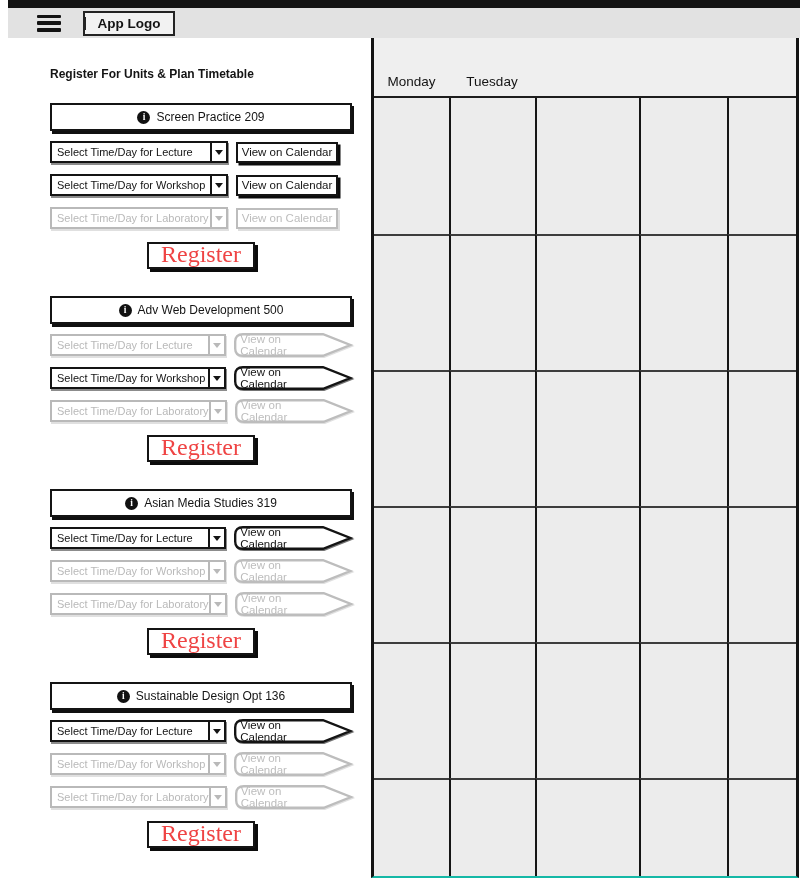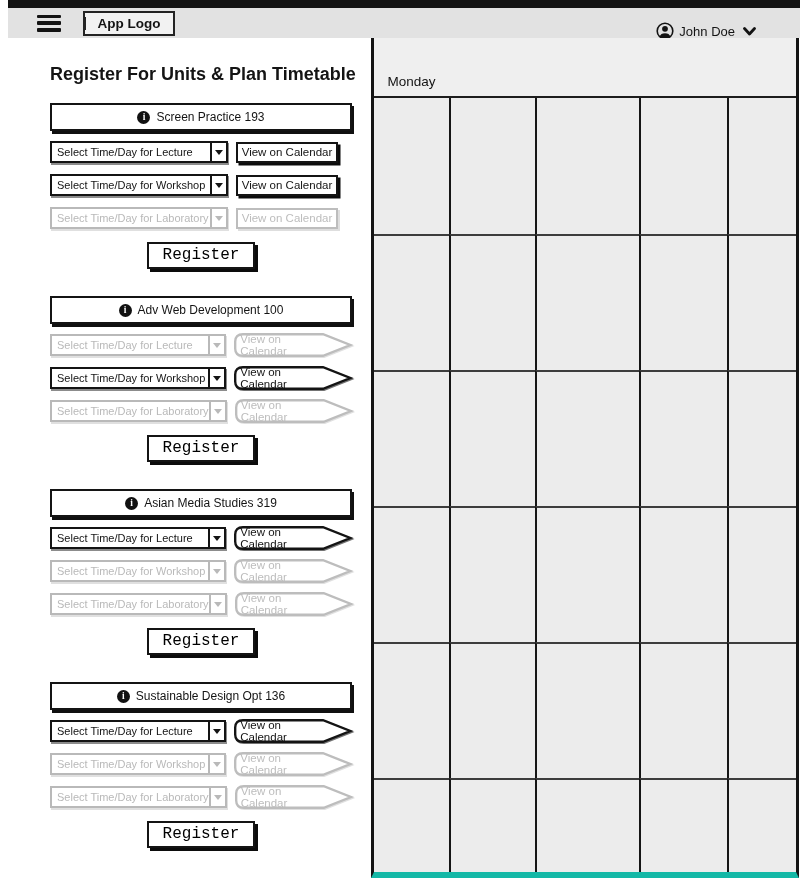--- a/index.html
+++ b/index.html
@@ -30,21 +30,21 @@
   .bracket.left{ border-right:none; }
   .bracket.right{ border-left:none; }
   .logo-text{ font-size:13.5px; font-weight:bold; white-space:nowrap; }
   .user{ position:absolute; right:44px; top:8px; height:30px; display:flex; align-items:center; gap:5px; cursor:pointer; }
   .user-name{ font-size:13px; }
   .avatar-svg{ display:block; }
   .chevron-svg{ display:block; margin-left:3px; }
 
   
   .panel{ position:absolute; left:8px; top:38px; width:364px; padding:26px 0 0 42px; }
-  .heading{ margin:0 0 19px 0; font-size:18px; font-weight:bold; line-height:20px; }
+  .heading{ margin:0 0 19px 0; font-size:12px; font-weight:bold; line-height:20px; }
   .course{ margin-bottom:27px; width:302px; }
   .course-title{
     height:28px; border:2px solid var(--ink); background:var(--white);
     box-shadow:2px 3px 0 #101010; display:flex; align-items:center; justify-content:center;
     gap:6px; font-size:12px;
   }
   .info-icon{
     width:13px; height:13px; border-radius:50%; background:#111; color:#fff;
     font-size:9.5px; font-weight:bold; display:flex; align-items:center; justify-content:center;
     font-family:"Liberation Serif", serif; flex:0 0 auto;
@@ -77,28 +77,28 @@
   .tag-path{ fill:#ffffff; stroke:var(--ink); stroke-width:2.4; }
   .view-btn.arrow.disabled .tag-svg{ filter:drop-shadow(1px 1.5px 0 rgba(0,0,0,0.12)); }
   .view-btn.arrow.disabled .tag-path{ stroke:#bdbdbd; }
   .tag-label{ position:absolute; left:6px; right:28px; top:0; bottom:0;
               display:flex; align-items:center; justify-content:center; font-size:11.5px; }
   .view-btn.arrow.disabled .tag-label{ color:#bdbdbd; }
 
   .register-row{ margin-top:13px; margin-left:97px; }
   .register-btn{
     width:108px; height:27px; border:2px solid var(--ink); background:var(--white);
-    box-shadow:3px 3px 0 #0c0c0c; font-size:16px; font-family:Liberation Mono, monospace; color:#000000;
+    box-shadow:3px 3px 0 #0c0c0c; font-size:24px; font-family:Liberation Serif, serif; color:#ef4444;
     display:flex; align-items:center; justify-content:center; padding:0 0 2px 0; cursor:pointer;
   }
 
   
   .calendar{
     position:absolute; left:371px; top:38px; width:428px; height:840px;
-    border-left:3px solid #131313; border-right:3px solid #131313; border-bottom:6px solid #14b8a6;
+    border-left:3px solid #131313; border-right:3px solid #131313; border-bottom:2px solid #14b8a6;
     background:var(--cell-bg); overflow:hidden;
   }
   .cal-header{
     height:60px; border-bottom:2px solid #1d1d1d; background:var(--calendar-header-bg);
     display:grid; grid-template-columns:75px 86px 104px 88px 69px;
   }
   .day-cell{ display:flex; align-items:flex-end; justify-content:center; padding-bottom:7px; font-size:13.5px; }
   .cal-grid{ display:grid; grid-template-columns:75px 86px 104px 88px 69px; grid-auto-rows:136px; }
   .cal-cell.vline{ border-left:2px solid #151515; }
   .cal-cell.hline{ border-top:2px solid var(--grid-line); }
@@ -110,40 +110,29 @@
   <div class="hamburger">
       <i></i>
       <i></i>
       <i></i>
     </div>
   <div class="logo">
     <span class="bracket left"></span>
     <span class="logo-text">App Logo</span>
     <span class="bracket right"></span>
   </div>
-  <div class="user">
-    <svg class="avatar-svg" width="18" height="18" viewBox="0 0 18 18">
-      <circle cx="9" cy="9" r="7.8" fill="none" stroke="#131313" stroke-width="1.6"></circle>
-      <circle cx="9" cy="6.8" r="2.9" fill="#131313"></circle>
-      <path d="M3.6 14.6 a5.6 4.6 0 0 1 10.8 0 a7.8 7.8 0 0 1 -10.8 0 Z" fill="#131313"></path>
-    </svg>
-    <span class="user-name">John Doe</span>
-    <svg class="chevron-svg" width="13" height="9" viewBox="0 0 13 9">
-      <polyline points="1.5,1.5 6.5,7 11.5,1.5" fill="none" stroke="#131313" stroke-width="2.8" stroke-linecap="round" stroke-linejoin="round"></polyline>
-    </svg>
-  </div>
 </header>
 
 <main class="panel">
   <h1 class="heading">Register For Units &amp; Plan Timetable</h1>
   <div>
   <section class="course">
     <div class="course-title">
       <span class="info-icon">i</span>
-      <span>Screen Practice 193</span>
+      <span>Screen Practice 209</span>
     </div>
     <div class="slots">
   <div class="slot-row">
     <div class="combo">
       <span class="combo-value">Select Time/Day for Lecture</span>
       <span class="combo-arrow">
                 <i class="tri"></i>
               </span>
     </div>
     <button class="view-btn rect">View on Calendar</button>
@@ -173,21 +162,21 @@
   </div>
 </div>
     <div class="register-row">
       <button class="register-btn">Register</button>
     </div>
   </section>
 
   <section class="course">
     <div class="course-title">
       <span class="info-icon">i</span>
-      <span>Adv Web Development 100</span>
+      <span>Adv Web Development 500</span>
     </div>
     <div class="slots">
   <div class="slot-row">
     <div class="combo disabled" aria-disabled="true">
       <span class="combo-value">Select Time/Day for Lecture</span>
       <span class="combo-arrow">
                 <i class="tri"></i>
               </span>
     </div>
 
@@ -352,20 +341,21 @@
     <div class="register-row">
       <button class="register-btn">Register</button>
     </div>
   </section>
 </div>
 </main>
 
 <aside class="calendar">
   <div class="cal-header">
       <div class="day-cell">Monday</div>
+      <div class="day-cell">Tuesday</div>
     </div>
   <div class="cal-grid">
       <div class="cal-cell"></div>
       <div class="cal-cell vline"></div>
       <div class="cal-cell vline"></div>
       <div class="cal-cell vline"></div>
       <div class="cal-cell vline"></div>
       <div class="cal-cell hline"></div>
       <div class="cal-cell vline hline"></div>
       <div class="cal-cell vline hline"></div>

